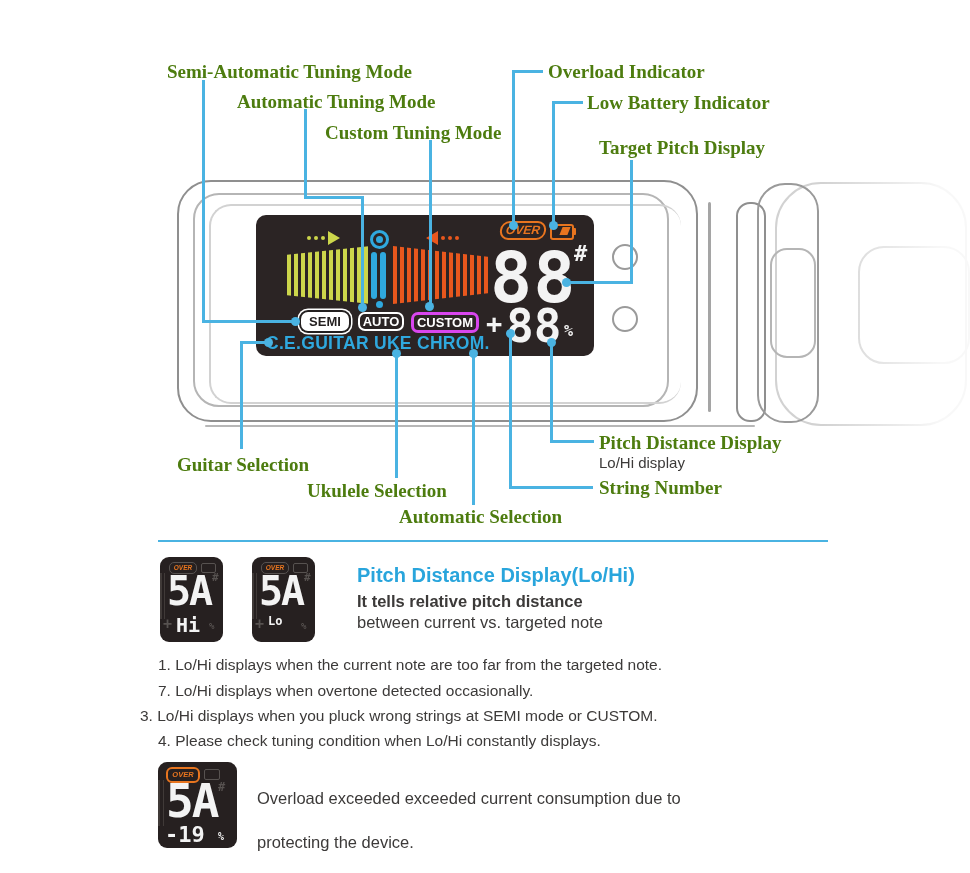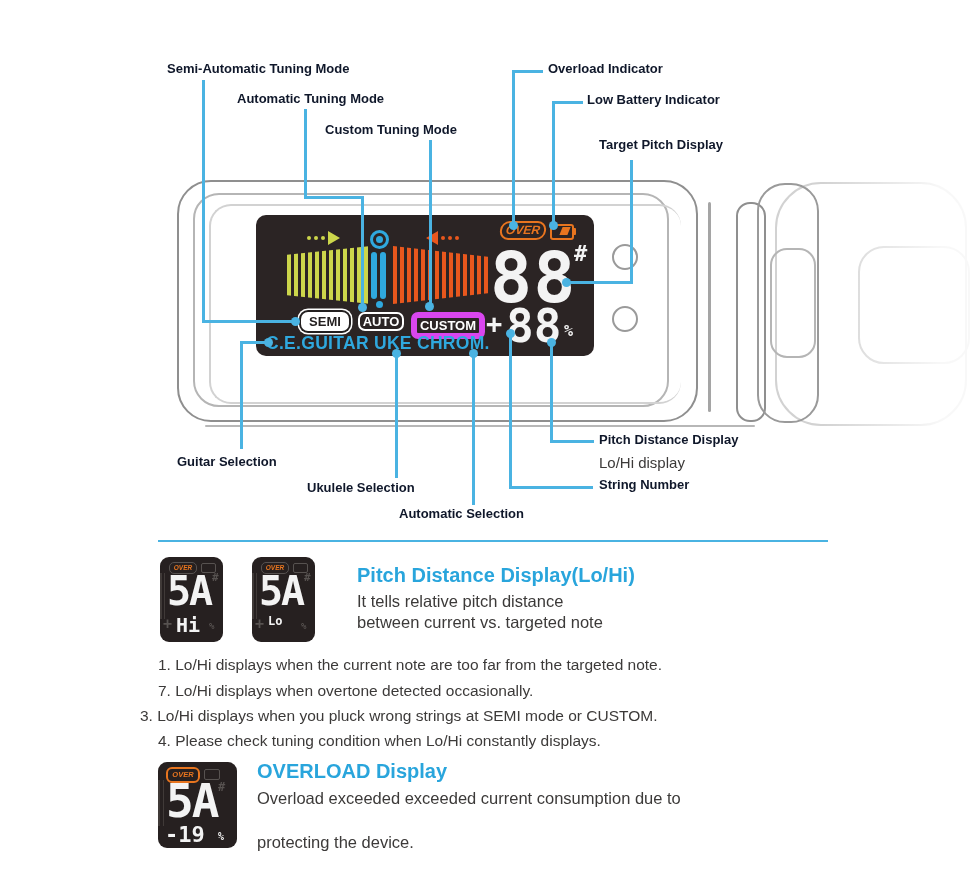--- a/index.html
+++ b/index.html
@@ -1,20 +1,20 @@
 <!DOCTYPE html>
 <html><head>
 <meta charset="utf-8">
 <style>
   html,body{margin:0;padding:0;background:#fff;}
   #page{position:relative;width:970px;height:873px;background:#ffffff;overflow:hidden;
         font-family:"Liberation Sans",sans-serif;}
   .abs{position:absolute;}
   
-  .lbl{position:absolute;font-weight:bold;font-size:13px;color:#0f172a;white-space:nowrap;}
+  .lbl{position:absolute;font-weight:bold;font-size:19px;color:#4d7c0f;white-space:nowrap;font-family:Liberation Serif, serif;}
   .sublbl{position:absolute;font-size:15px;color:#3c3a39;white-space:nowrap;}
   
   .line{position:absolute;background:#4ab3e2;}
   .dot{position:absolute;width:9px;height:9px;border-radius:50%;background:#4ab3e2;}
   
   .outline{position:absolute;border:2.5px solid #8f8f8f;background:transparent;}
   .outline.light{border-color:#b5b5b5;border-width:2px;}
   .outline.lighter{border-color:#d2d2d2;border-width:2px;}
   
   #lcd{position:absolute;left:256px;top:215px;width:338px;height:141px;background:#2b2424;border-radius:10px;}
@@ -86,21 +86,21 @@
     <div class="abs" style="left:370px;top:230px;width:13px;height:13px;border:3.5px solid #2fa8de;border-radius:50%;"></div>
     <div class="abs" style="left:376px;top:236px;width:7px;height:7px;border-radius:50%;background:#2fa8de;"></div>
     <div class="abs" style="left:371px;top:252px;width:5.5px;height:47px;border-radius:3px;background:#2fa8de;"></div>
     <div class="abs" style="left:380px;top:252px;width:5.5px;height:47px;border-radius:3px;background:#2fa8de;"></div>
     <div class="abs" style="left:376px;top:301px;width:7px;height:7px;border-radius:50%;background:#2fa8de;"></div>
   </div>
 
   <div class="badge" style="left:301px;top:312px;width:48px;height:19px;line-height:19px;background:#fff;color:#231f1f;
               box-shadow:0 0 0 2px #231f1f,0 0 0 3.5px #fff;">SEMI</div>
   <div class="badge" style="left:358px;top:312px;width:42px;height:15px;line-height:15px;border:2px solid #fff;color:#fff;">AUTO</div>
-  <div class="badge" style="left:411px;top:312px;width:62px;height:15px;line-height:15px;border:6px solid #d946ef;color:#fff;">CUSTOM</div>
+  <div class="badge" style="left:411px;top:312px;width:62px;height:15px;line-height:15px;border:3px solid #d946ef;color:#fff;">CUSTOM</div>
 
   <div class="abs" style="left:266px;top:333px;font-weight:bold;font-size:17.5px;color:#2fa8de;letter-spacing:0.3px;white-space:nowrap;">C.E.GUITAR UKE CHROM.</div>
 
   <div class="abs" style="left:500px;top:221px;width:42px;height:15px;border:2.5px solid #e8751f;border-radius:9px;color:#e8751f;
               font-weight:bold;font-style:italic;font-size:12px;line-height:15px;text-align:center;transform:skewX(-6deg);">OVER</div>
   <div class="abs" style="left:550px;top:224px;width:20px;height:12px;border:2px solid #e8751f;border-radius:3px;">
     <div class="abs" style="left:9px;top:1px;width:8px;height:8px;background:#e8751f;transform:skewX(-22deg);"></div>
     <div class="abs" style="left:21px;top:2px;width:3px;height:7px;background:#e8751f;border-radius:1px;"></div>
   </div>
 
@@ -185,35 +185,34 @@
     <div class="mini-over gb" style="left:9px;top:5px;width:26px;height:10px;font-size:6.5px;line-height:10px;">OVER</div>
     <div class="mini-batt" style="left:41px;top:6px;width:13px;height:8px;"></div>
     <div class="abs seg" style="left:7px;top:14px;font-size:40px;letter-spacing:-2px;">5A</div>
     <div class="abs seg g" style="left:52px;top:15px;font-size:11px;">#</div>
     <div class="abs seg g" style="left:3px;top:60px;font-size:15px;">+</div>
     <div class="abs seg" style="left:16px;top:58px;font-size:12px;">Lo</div>
     <div class="abs seg g" style="left:49px;top:65px;font-size:9px;">%</div>
   </div>
 
   <div class="sec-title" style="left:357px;top:564px;">Pitch Distance Display(Lo/Hi)</div>
-  <div class="body-txt" style="left:357px;top:592px;">It tells relative pitch distance</div>
+  <div class="body-txt" style="left:357px;top:592px;font-weight:bold;">It tells relative pitch distance</div>
   <div class="body-txt" style="left:357px;top:613px;">between current vs. targeted note</div>
 
   <div class="list-item" style="left:158px;top:656px;">1. Lo/Hi displays when the current note are too far from the targeted note.</div>
   <div class="list-item" style="left:158px;top:682px;">7. Lo/Hi displays when overtone detected occasionally.</div>
   <div class="list-item" style="left:140px;top:707px;">3. Lo/Hi displays when you pluck wrong strings at SEMI mode or CUSTOM.</div>
   <div class="list-item" style="left:158px;top:732px;">4. Please check tuning condition when Lo/Hi constantly displays.</div>
 
   <div class="thumb" style="left:158px;top:762px;width:79px;height:86px;">
     <div class="abs" style="left:0;top:18px;width:6px;height:46px;background:repeating-linear-gradient(to right,#403a38 0 2.5px,transparent 2.5px 5px);"></div>
     <div class="mini-over" style="left:8px;top:5px;width:30px;height:12px;font-size:7.5px;line-height:12px;border-width:2px;border-radius:6px;">OVER</div>
     <div class="mini-batt" style="left:46px;top:7px;width:14px;height:9px;"></div>
     <div class="abs seg" style="left:8px;top:16px;font-size:46px;letter-spacing:-2px;">5A</div>
     <div class="abs seg g" style="left:60px;top:19px;font-size:12px;">#</div>
     <div class="abs seg" style="left:7px;top:62px;font-size:22px;">-19</div>
     <div class="abs seg" style="left:60px;top:70px;font-size:10px;">%</div>
   </div>
 
-  <div class="sec-title" style="left:257px;top:760px;">OVERLOAD Display</div>
   <div class="body-txt" style="left:257px;top:789px;">Overload exceeded exceeded current consumption due to</div>
   <div class="body-txt" style="left:257px;top:833px;">protecting the device.</div>
 
 </div>
 
 </body></html>

